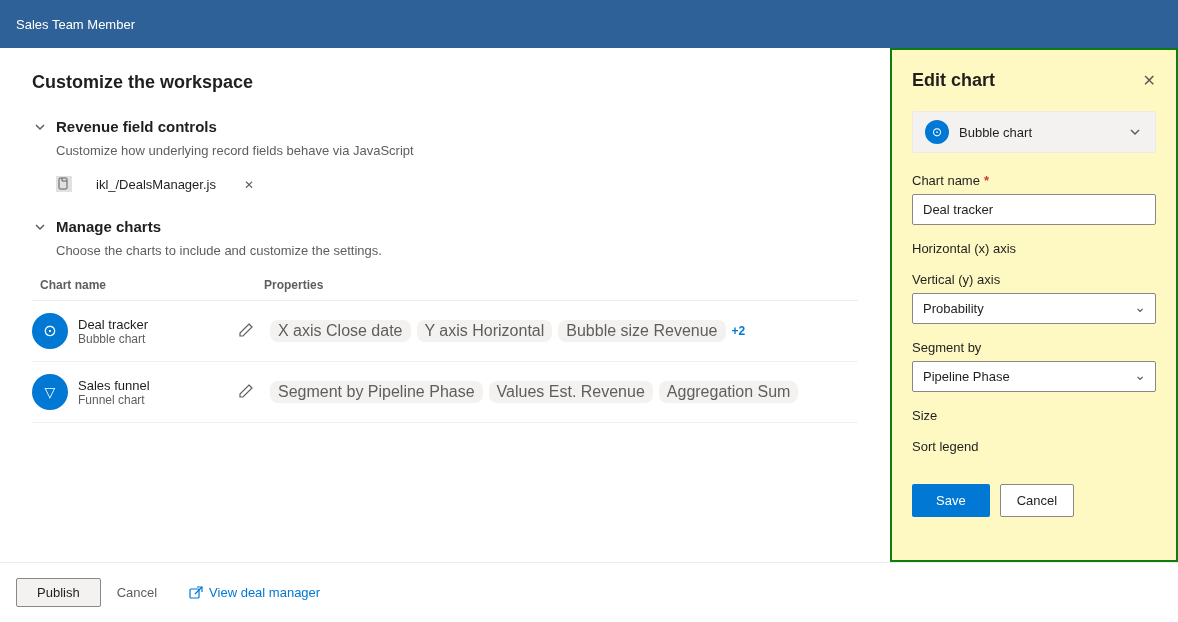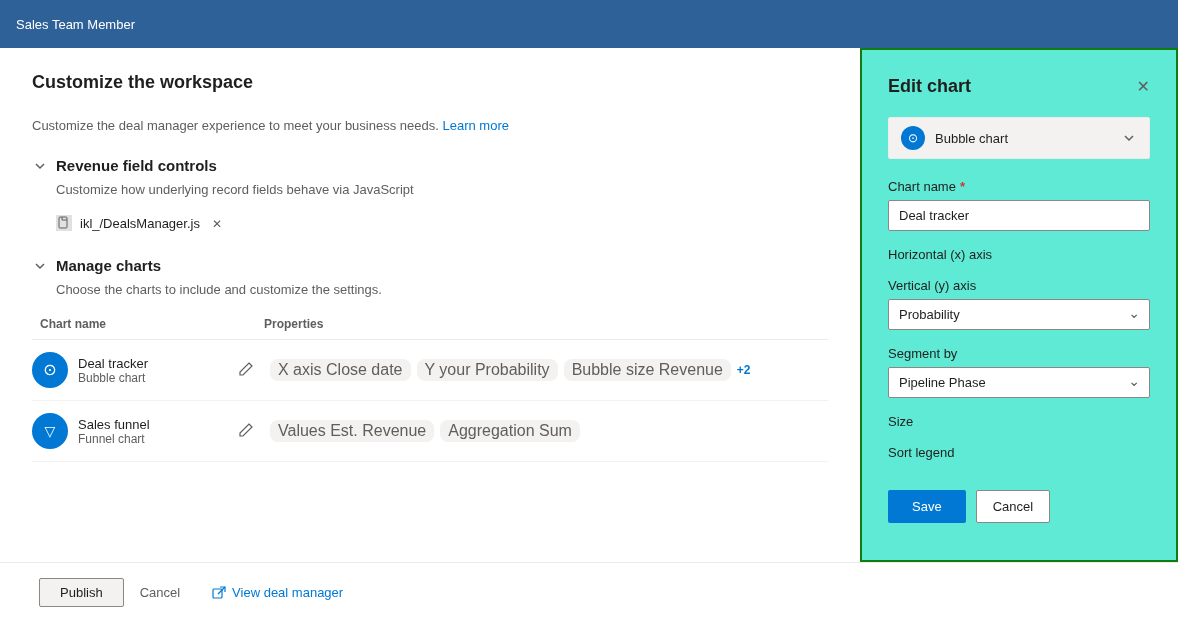--- a/index.html
+++ b/index.html
@@ -87,21 +87,21 @@
     .section-desc {
       font-size: 13px;
       color: #605e5c;
       margin-left: 24px;
       margin-bottom: 12px;
     }
 
     .file-item {
       display: flex;
       align-items: flex-end;
-      gap: 8px;
+      gap: 24px;
       margin-left: 24px;
       padding: 6px 0;
       font-size: 13px;
       color: #201f1e;
     }
 
     .file-icon {
       width: 16px;
       height: 16px;
       background: #e1e1e1;
@@ -205,21 +205,21 @@
     .more-tag {
       font-size: 12px;
       color: #0078d4;
       font-weight: 600;
     }
 
     
     .bottom-bar {
       background: white;
       border-top: 1px solid #edebe9;
-      padding: 12px 39px;
+      padding: 12px 16px;
       display: flex;
       align-items: center;
       gap: 16px;
       height: 60px;
     }
 
     .btn-publish {
       background: #f3f2f1;
       border: 1px solid #8a8886;
       color: #201f1e;
@@ -244,25 +244,25 @@
       background: none;
       border: none;
       color: #0078d4;
       cursor: pointer;
       font-size: 13px;
       margin-left: 16px;
     }
 
     
     .right-panel {
-      width: 318px;
-      background: #5eead4;
+      width: 288px;
+      background: #fef9c3;
       border: 2px solid #107c10;
       overflow-y: auto;
-      padding: 26px;
+      padding: 20px;
       position: relative;
       flex-shrink: 0;
     }
 
     .right-panel-header {
       display: flex;
       justify-content: space-between;
       align-items: center;
       margin-bottom: 20px;
     }
@@ -400,24 +400,20 @@
 
 <div class="top-bar">
   <span>Sales Team Member</span>
 </div>
 
 <div class="main-area">
 
   <div class="left-panel">
 
     <div class="section-title-main">Customize the workspace</div>
-    <div class="section-subtitle">
-      <span>Customize the deal manager experience to meet your business needs.</span>
-      <a href="#">Learn more</a>
-    </div>
 
     <div class="collapsible-section">
       <div class="collapsible-header">
         <svg class="chevron-icon" viewBox="0 0 16 16" fill="currentColor">
           <path d="M4 6l4 4 4-4" stroke="currentColor" stroke-width="1.5" fill="none"></path>
         </svg>
         <span class="section-heading">Revenue field controls</span>
       </div>
       <div class="section-desc">Customize how underlying record fields behave via JavaScript</div>
       <div class="file-item">
@@ -456,40 +452,41 @@
             <div class="chart-name-text">Deal tracker</div>
             <div class="chart-type-text">Bubble chart</div>
           </div>
           <div class="edit-icon">
             <svg width="16" height="16" viewBox="0 0 16 16" fill="none">
               <path d="M11 2l3 3-9 9H2v-3l9-9z" stroke="#605e5c" stroke-width="1.2" fill="none"></path>
             </svg>
           </div>
           <div class="chart-props">
             <span class="prop-tag">X axis Close date</span>
-            <span class="prop-tag">Y your Probability</span>
+            <span class="prop-tag">Y axis Horizontal</span>
             <span class="prop-tag">Bubble size Revenue</span>
             <span class="more-tag">+2</span>
           </div>
         </div>
 
         <div class="chart-row">
           <div class="chart-icon-circle blue">
             <span class="chart-icon-symbol" style="font-size:14px;">▽</span>
           </div>
           <div class="chart-name-block">
             <div class="chart-name-text">Sales funnel</div>
             <div class="chart-type-text">Funnel chart</div>
           </div>
           <div class="edit-icon">
             <svg width="16" height="16" viewBox="0 0 16 16" fill="none">
               <path d="M11 2l3 3-9 9H2v-3l9-9z" stroke="#605e5c" stroke-width="1.2" fill="none"></path>
             </svg>
           </div>
           <div class="chart-props">
+            <span class="prop-tag">Segment by Pipeline Phase</span>
             <span class="prop-tag">Values Est. Revenue</span>
             <span class="prop-tag">Aggregation Sum</span>
           </div>
         </div>
       </div>
     </div>
 
   </div>
 
   <div class="right-panel">

